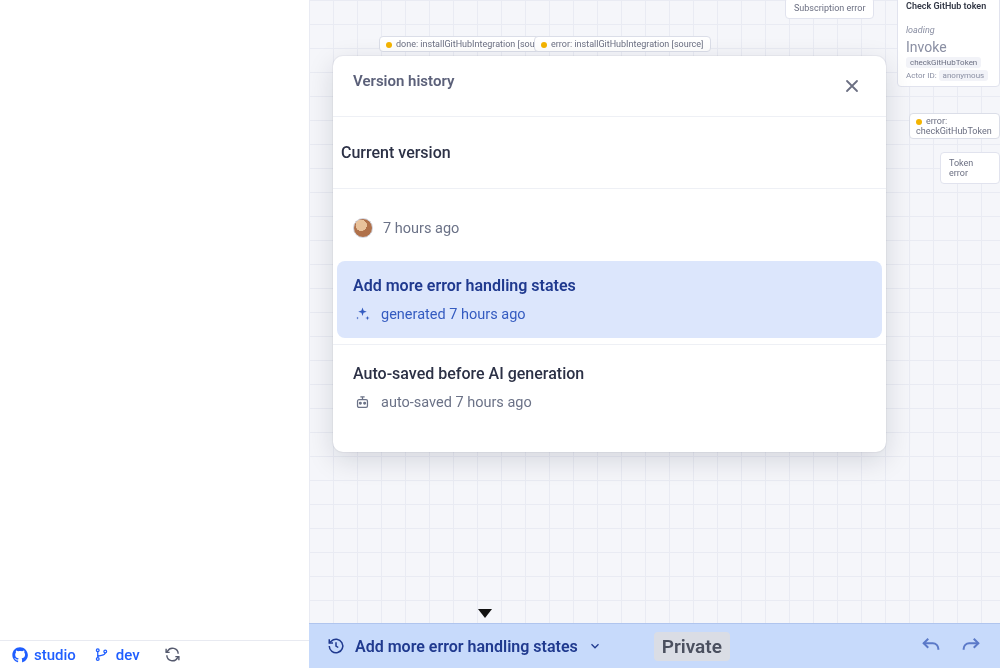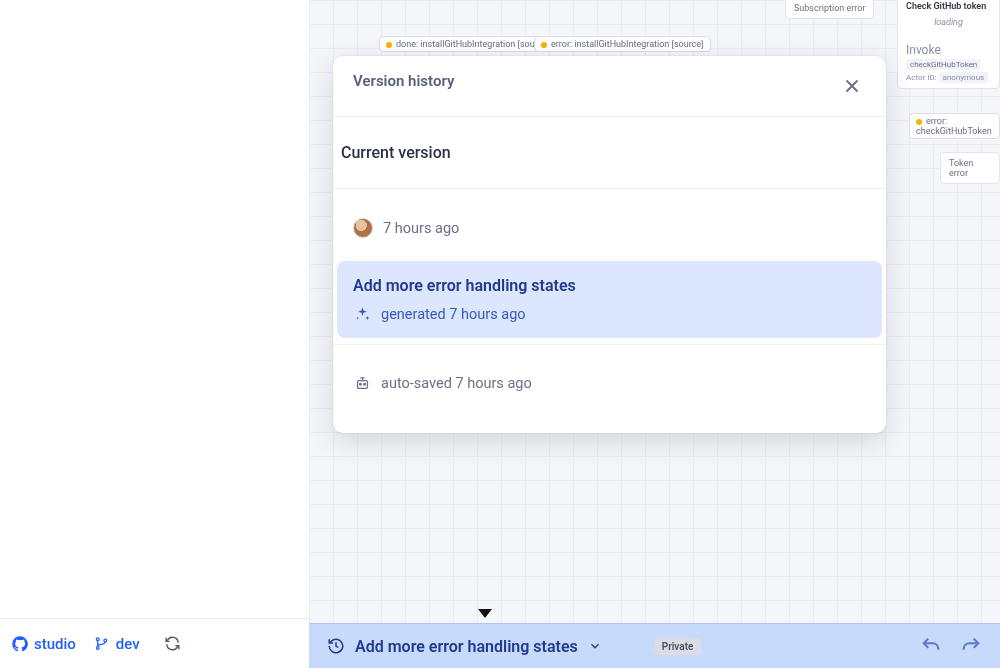--- a/index.html
+++ b/index.html
@@ -87,54 +87,54 @@
 .modal-footer{height:24px;}
 
 .triangle-down{
   position:absolute; left:478px; top:609px;
   width:0;height:0;border-left:7px solid transparent;border-right:7px solid transparent;
   border-top:9px solid #111;
 }
 
 
 .bottom-left {
-  position:absolute; left:0; bottom:0; width:309px; height:50px;
+  position:absolute; left:0; bottom:0; width:309px; height:28px;
   background:#fff; border-top:1px solid #e8eaf1;
   display:flex; align-items:center; gap:18px; padding:0 12px;
 }
 .crumb { display:flex; align-items:center; gap:6px; color:#1f5eff; font-size:15px; font-weight:500; cursor:pointer;}
 .crumb-icon{width:16px;height:16px;display:flex;align-items:center;justify-content:center;}
 .sync-btn{margin-left:6px;color:#555a6e;cursor:pointer;}
 
 .bottom-right {
   position:absolute; left:309px; right:0; bottom:0; height:45px;
   background:#c7dafb; border-top:1px solid #b0c5ee;
   display:flex; align-items:center; padding:0 18px; gap:12px;
 }
 .br-title { color:#203a8f; font-size:16px; font-weight:600; display:flex;align-items:center;gap:10px;}
 .badge {
-  background:#dadde5; color:#4b505f; font-size:10px; font-weight:600;
+  background:#dadde5; color:#4b505f; font-size:19px; font-weight:600;
   padding:3px 8px; border-radius:4px; margin-left:40px;
 }
 .br-spacer{flex:1;}
 .hist-btn{color:#345bc0;cursor:pointer;display:flex;align-items:center;}
 
 svg{display:block;}
 </style>
 </head>
 <body>
 
 <div class="canvas">
   <div class="behind-node-label" style="left:70px;top:36px;"><span class="behind-dot"></span><span>done:  installGitHubIntegration [source]</span></div>
   <div class="behind-node-label" style="left:225px;top:36px;"><span class="behind-dot"></span><span>error:  installGitHubIntegration [source]</span></div>
   <div class="behind-panel" style="left:476px;top:-3px;"><span>Subscription error</span></div>
   <div class="behind-panel" style="left:588px;top:-5px;width:103px;">
     <div style="font-weight:600;color:#333846;">Check GitHub token</div>
-    <div style="margin-top:6px;color:#8a8fa3;font-style:italic;text-align:center;">loading</div>
-    <div style="margin-top:16px;font-size:12px;color:#8a8fa3;">Invoke</div>
+    <div style="margin-top:14px;color:#8a8fa3;font-style:italic;">loading</div>
+    <div style="margin-top:4px;font-size:14px;color:#8a8fa3;">Invoke</div>
     <div style="margin-top:2px;"><span class="behind-tag">checkGitHubToken</span></div>
     <div style="margin-top:2px;font-size:8px;color:#8a8fa3;"><span>Actor ID:</span> <span class="behind-tag">anonymous</span></div>
   </div>
   <div class="behind-node-label" style="left:600px;top:113px;"><span class="behind-dot"></span><span>error:  checkGitHubToken</span></div>
   <div class="behind-panel" style="left:631px;top:152px;"><span>Token error</span></div>
 </div>
 
 <div class="modal">
   <div class="modal-header">
     <div class="modal-title">Version history</div>
@@ -163,20 +163,21 @@
       <span class="meta-icon">
         <svg width="17" height="17" viewBox="0 0 24 24">
             <path d="M12 2l1.5 4.5L18 8l-4.5 1.5L12 14l-1.5-4.5L6 8l4.5-1.5L12 2zM19 14l.8 2.2L22 17l-2.2.8L19 20l-.8-2.2L16 17l2.2-.8L19 14zM5 15l.6 1.6L7 17l-1.4.4L5 19l-.6-1.6L3 17l1.4-.4L5 15z" fill="#345bc0"></path>
           </svg>
       </span>
       <span>generated 7 hours ago</span>
     </div>
   </div>
 
   <div class="version-item">
+    <div class="version-title">Auto-saved before AI generation</div>
     <div class="version-meta">
       <span class="meta-icon">
         <svg width="17" height="17" viewBox="0 0 24 24" fill="none" stroke="#6b7287" stroke-width="1.8">
             <rect x="5" y="8" width="14" height="11" rx="2"></rect>
             <circle cx="9" cy="13" r="1.2" fill="#6b7287"></circle>
             <circle cx="15" cy="13" r="1.2" fill="#6b7287"></circle>
             <path d="M12 8V4M9 4h6"></path>
           </svg>
       </span>
       <span>auto-saved 7 hours ago</span>

